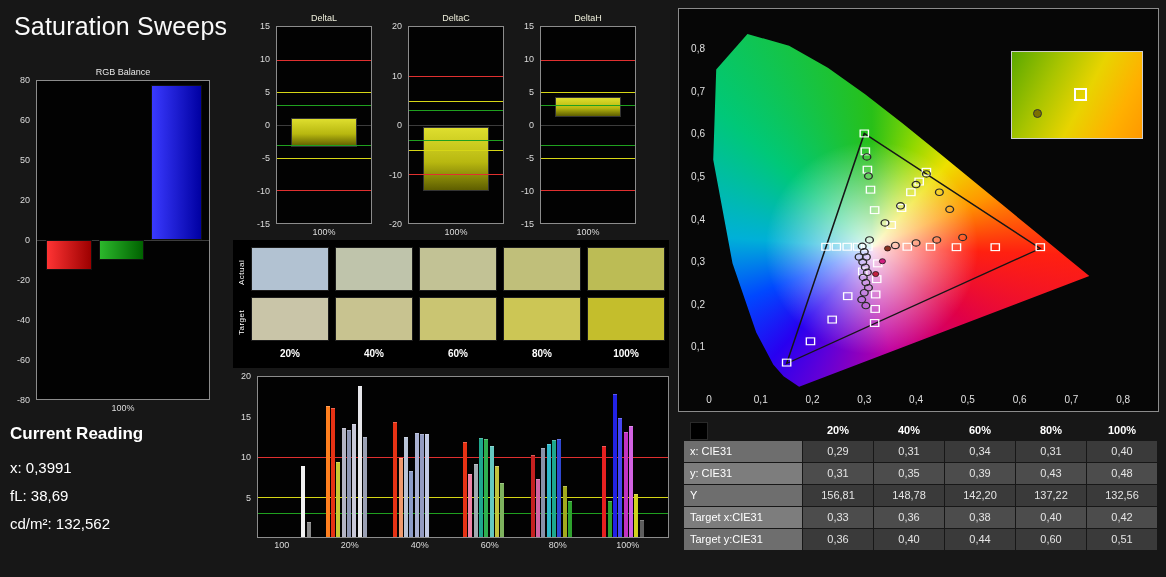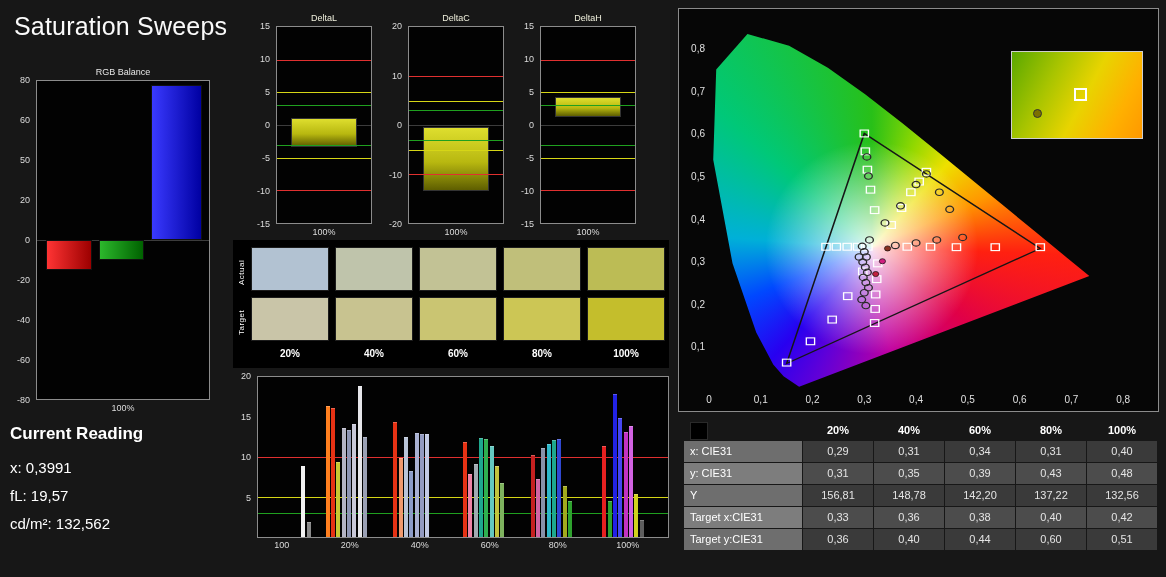--- a/index.html
+++ b/index.html
@@ -420,15 +420,15 @@
         <div class="tval">0,44</div>
         <div class="tval">0,60</div>
         <div class="tval">0,51</div>
       </div>
     </div>
 </div>
 
 <div id="reading">
   <div class="rhead">Current Reading</div>
   <div class="rline">x: 0,3991</div>
-  <div class="rline">fL: 19,57</div>
+  <div class="rline">fL: 38,69</div>
   <div class="rline">cd/m²: 132,562</div>
 </div>
 
 </body></html>

